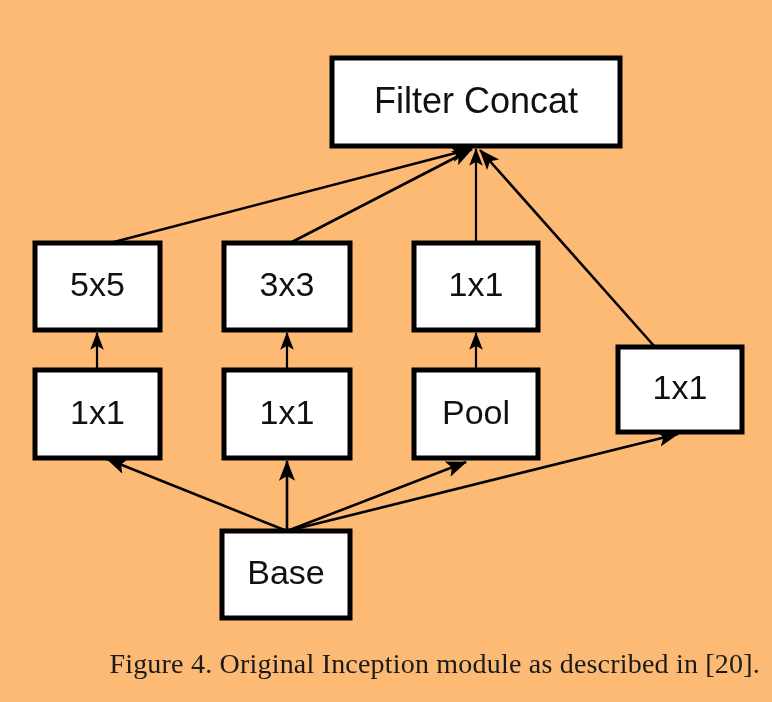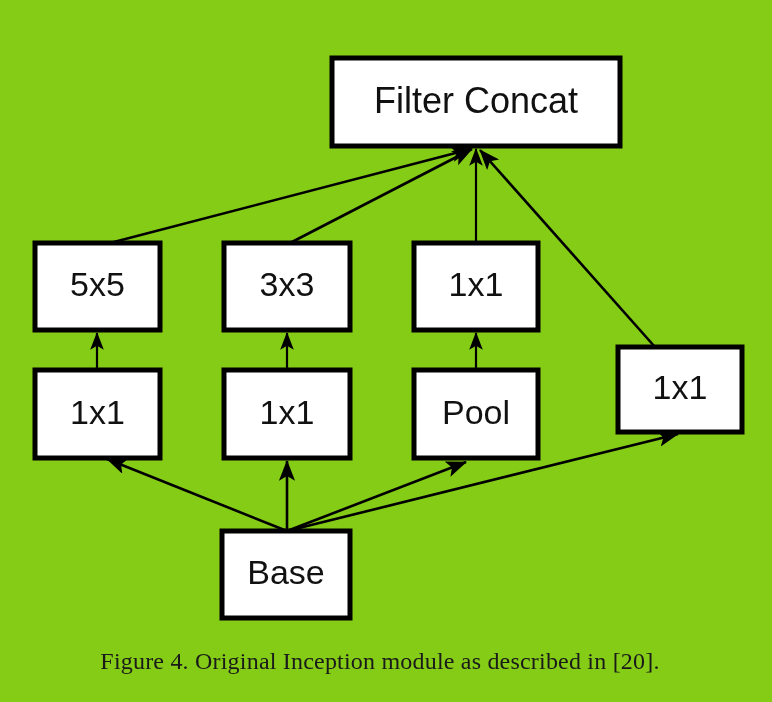--- a/index.html
+++ b/index.html
@@ -12,21 +12,21 @@
     width: 772px;
     height: 702px;
     font-family: "Liberation Sans", sans-serif;
     color: #000000;
     overflow: hidden;
   }
   #figure-root {
     position: relative;
     width: 772px;
     height: 702px;
-    background: #84cc16;
+    background: #fdba74;
   }
   #diagram-canvas {
     position: absolute;
     left: 0;
     top: 0;
     width: 772px;
     height: 640px;
     display: block;
   }
   .node-box {
@@ -50,23 +50,23 @@
     stroke-width: 2.6;
   }
   .edge-line.thin {
     stroke-width: 2.2;
   }
   .caption {
     position: absolute;
     left: 0;
     top: 648px;
     width: 760px;
-    text-align: center;
+    text-align: right;
     font-family: "Liberation Serif", serif;
-    font-size: 24px;
+    font-size: 28px;
     letter-spacing: 0.2px;
     color: #1a1a1a;
   }
 </style>
 </head>
 <body>
 
 <div id="figure-root">
 
   <svg id="diagram-canvas" viewBox="0 0 772 640" width="772" height="640">

